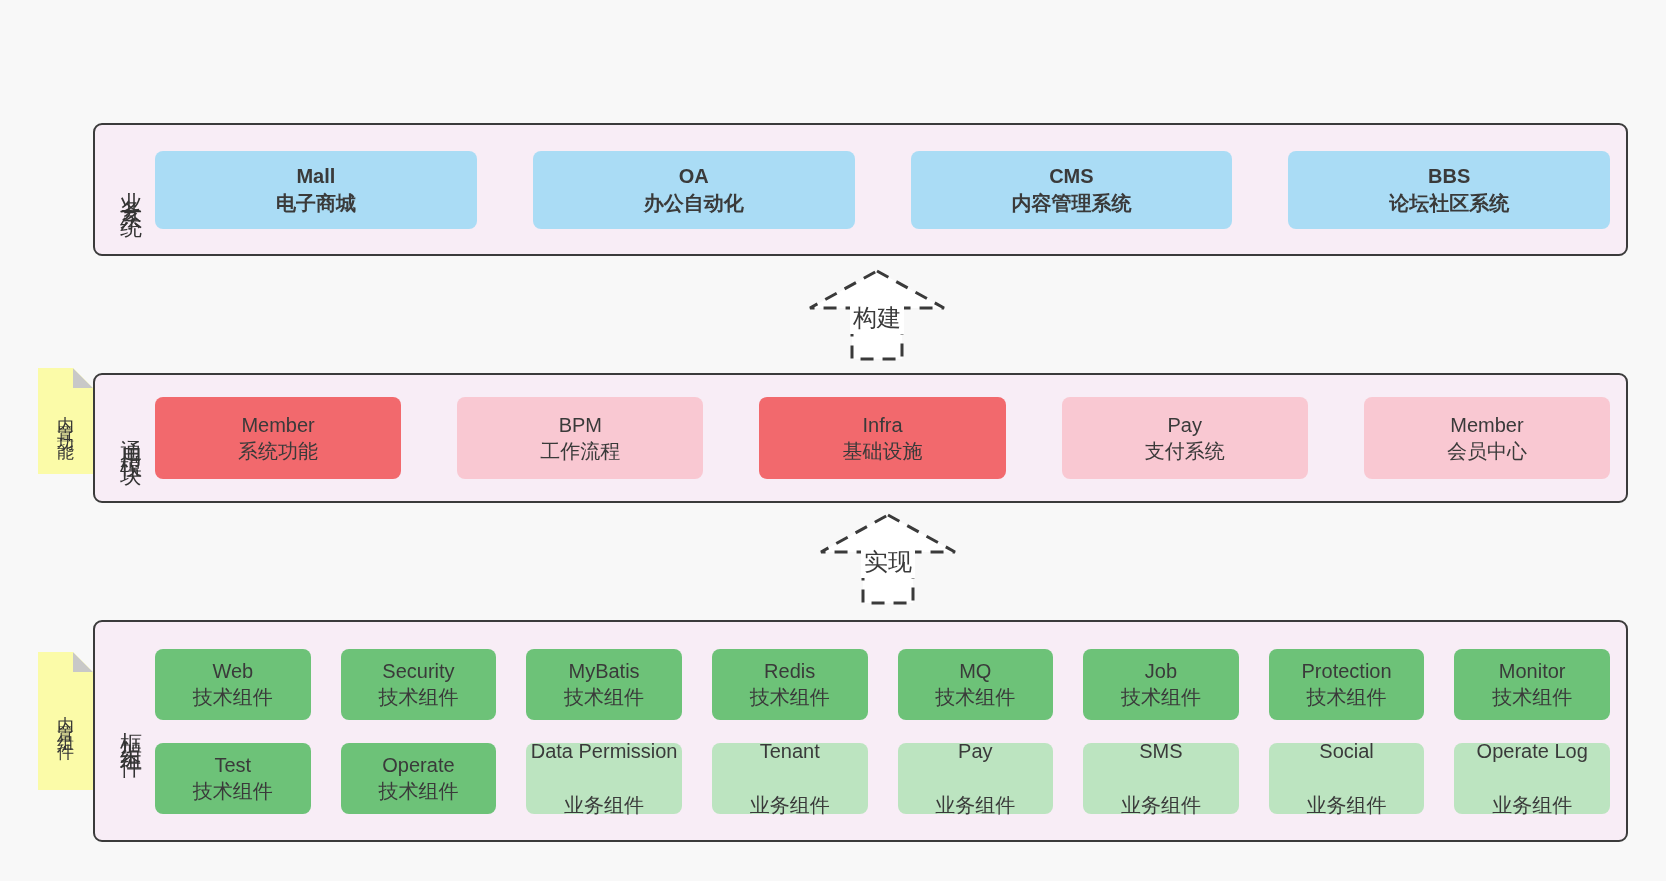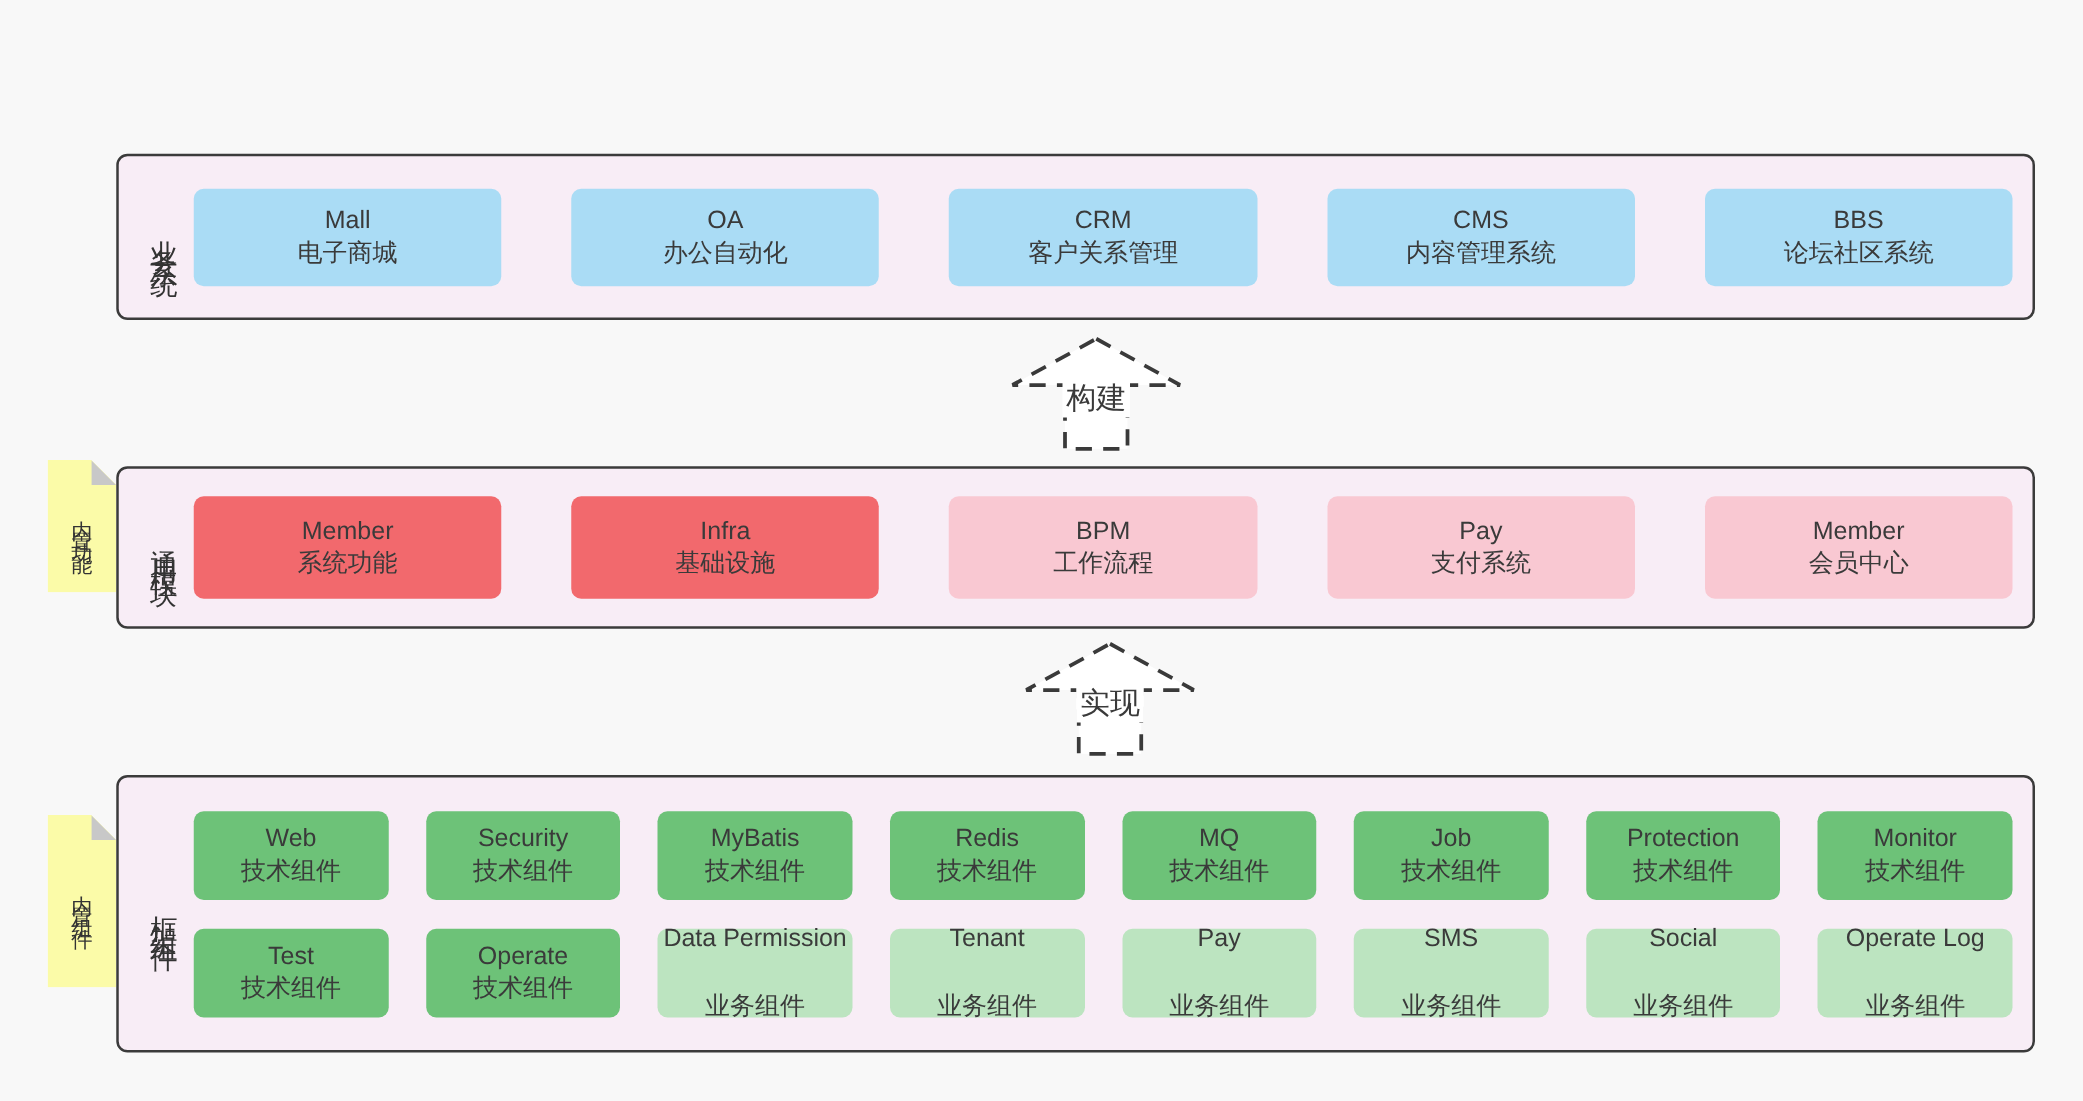--- a/index.html
+++ b/index.html
@@ -28,21 +28,21 @@
   .boxes.tight{gap:30px;}
   .rows{flex:1;display:flex;flex-direction:column;justify-content:center;gap:23px;}
   .rows .boxes{width:100%;}
   .box{
     flex:1;border-radius:8px;
     display:flex;flex-direction:column;align-items:center;justify-content:center;
     text-align:center;font-size:20px;line-height:1.32;color:#3a3a3a;
     padding:2px 4px;
   }
   .box.h78{height:78px;} .box.h82{height:82px;} .box.h80{height:71px;}
-  .box.blue{background:var(--blue,#aadcf5);}
+  .box.blue{background:var(--blue,#aadcf5);font-weight:bold;}
   .box.red{background:var(--red,#f2696d);}
   .box.pink{background:var(--pink,#f9c8d2);}
   .box.green{background:var(--green,#6dc278);}
   .box.lightgreen{background:var(--lightgreen,#bce4c0);gap:27px;}
   .note{
     position:absolute;left:38px;width:55px;z-index:1;
     background:var(--yellow,#fbfba8);
     clip-path:polygon(0 0,calc(100% - 20px) 0,100% 20px,100% 100%,0 100%);
     display:flex;align-items:center;justify-content:center;
   }
@@ -72,24 +72,20 @@
     <div class="boxes">
       <div class="box blue h78">
         <div>Mall</div>
         <div>电子商城</div>
       </div>
       <div class="box blue h78">
         <div>OA</div>
         <div>办公自动化</div>
       </div>
       <div class="box blue h78">
-        <div>CRM</div>
-        <div>客户关系管理</div>
-      </div>
-      <div class="box blue h78">
         <div>CMS</div>
         <div>内容管理系统</div>
       </div>
       <div class="box blue h78">
         <div>BBS</div>
         <div>论坛社区系统</div>
       </div>
     </div>
   </div>
 
@@ -105,27 +101,27 @@
     <div class="ntext">内置功能</div>
   </div>
 
   <div class="panel" style="top:373px;height:130px;">
     <div class="vlabel">通用模块</div>
     <div class="boxes">
       <div class="box red h82">
         <div>Member</div>
         <div>系统功能</div>
       </div>
+      <div class="box pink h82">
+        <div>BPM</div>
+        <div>工作流程</div>
+      </div>
       <div class="box red h82">
         <div>Infra</div>
         <div>基础设施</div>
-      </div>
-      <div class="box pink h82">
-        <div>BPM</div>
-        <div>工作流程</div>
       </div>
       <div class="box pink h82">
         <div>Pay</div>
         <div>支付系统</div>
       </div>
       <div class="box pink h82">
         <div>Member</div>
         <div>会员中心</div>
       </div>
     </div>

